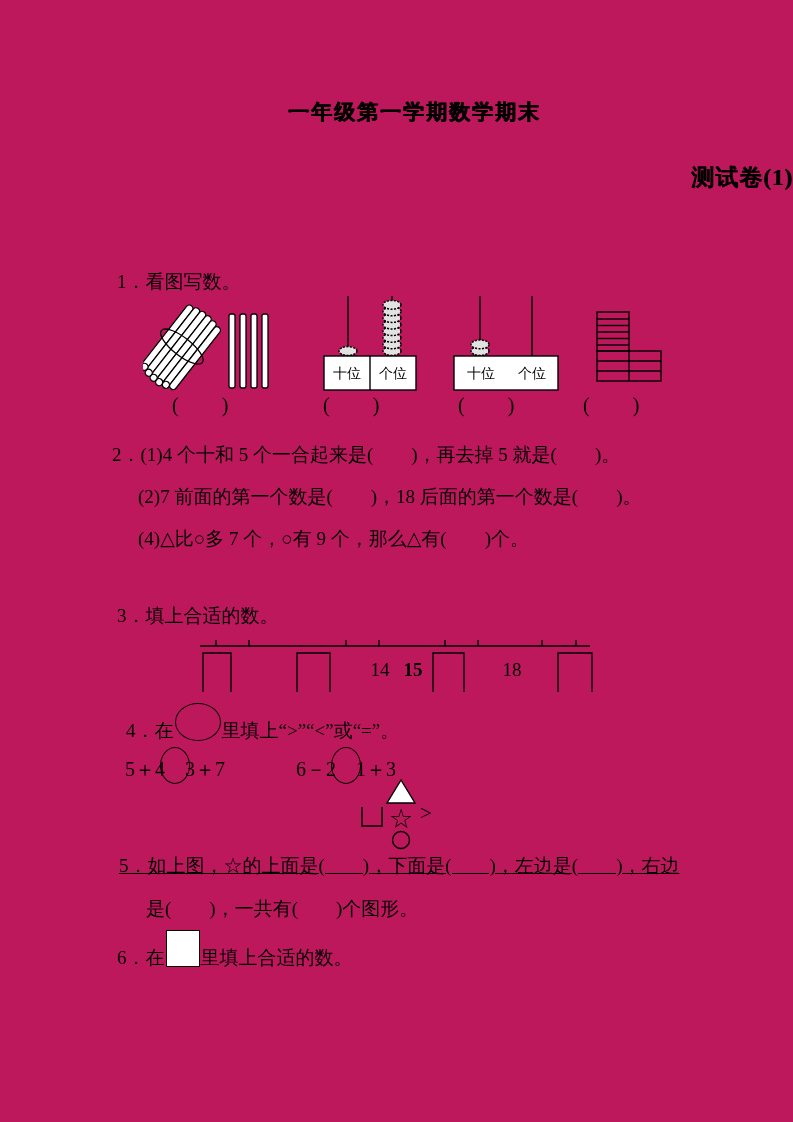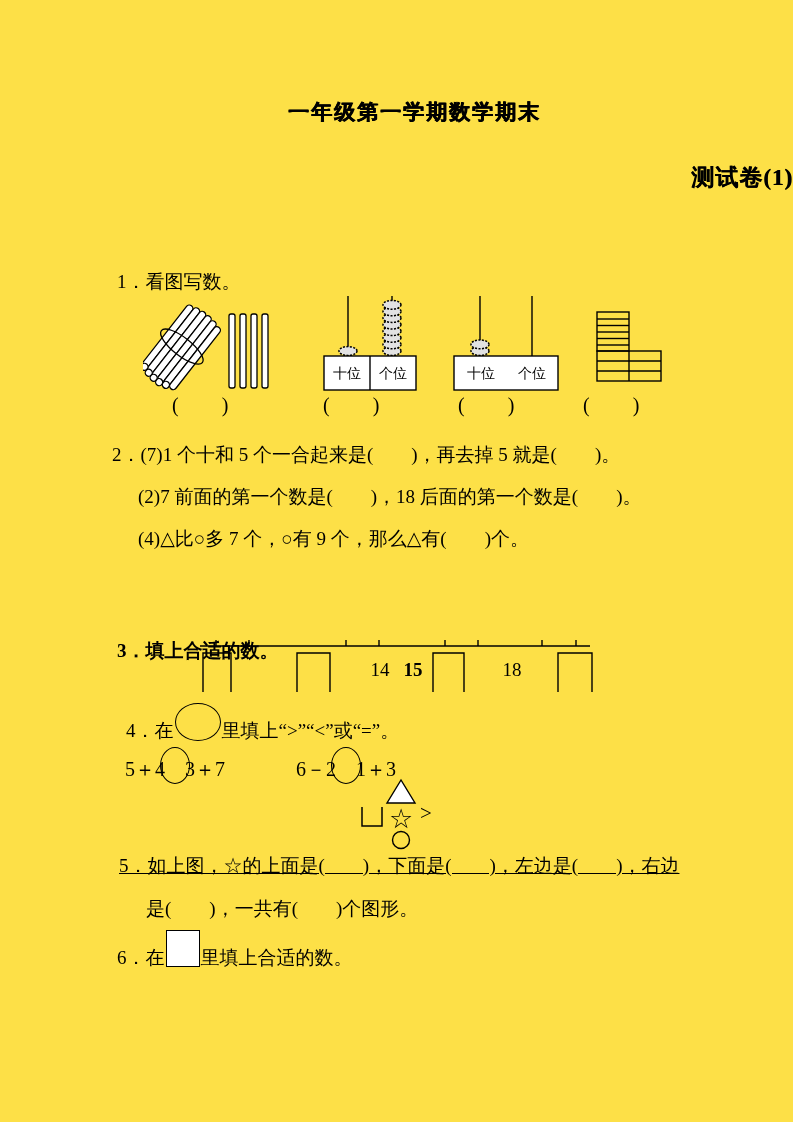--- a/index.html
+++ b/index.html
@@ -1,18 +1,18 @@
 <!DOCTYPE html>
 <html><head>
 <meta charset="utf-8">
 <style>
   * { margin:0; padding:0; box-sizing:border-box; }
   html,body { background:#fff; }
   body { font-family:"Liberation Serif","DejaVu Serif",serif; color:#000; }
-  .page { position:relative; width:793px; height:1122px; background:#fde047; overflow:hidden; }
+  .page { position:relative; width:793px; height:1122px; background:#be185d; overflow:hidden; }
   .abs { position:absolute; }
 
   .title1 { top:98px; left:0; width:793px; text-align:center; padding-left:36px;
             font-size:21px; font-weight:bold; letter-spacing:2px;
             text-shadow:0.7px 0 #000, 0 0.4px #000; }
   .title2 { top:162px; left:0; width:793px; text-align:right; padding-left:64px;
             font-size:23px; font-weight:bold; letter-spacing:1px;
             text-shadow:0.6px 0 #000; }
 
   .sec-head { top:229px; left:117px; font-size:19.5px; }
@@ -22,21 +22,21 @@
   .q1-head { top:269px; left:117px; }
 
   .blank { font-size:19px; letter-spacing:1px; }
   .blank-row { top:392px; left:0; width:793px; height:30px; }
   .blank-row .blank { position:absolute; top:0; font-size:20px; }
 
   .q2 { top:434px; left:112px; width:620px; }
   .q2 p { font-size:19px; line-height:42px; white-space:nowrap; }
   .q2 p.cont { padding-left:26px; }
 
-  .q3-head { top:638px; left:117px;font-weight:bold; }
+  .q3-head { top:603px; left:117px; }
 
   .q4-head { top:703px; left:117px; font-size:19px; white-space:nowrap;margin-left:9px; }
   .cmp-circle-lg { display:inline-block; width:46px; height:38px; border:1.6px solid #000;
                    border-radius:50%; vertical-align:-4px; margin:0 1px; }
   .q4-exprs { top:747px; left:0; width:699px; height:46px; }
   .expr { position:absolute; top:0; font-size:20px; white-space:nowrap; }
   .cmp-circle { display:inline-block; width:30px; height:37px; border:1.5px solid #000;
                 border-radius:50%; vertical-align:-8px; margin:0 -5px; position:relative; z-index:1; }
   .e1 { left:125px; } .e2 { left:296px; } .e3 { left:466px; }
 
@@ -134,21 +134,21 @@
   </svg>
 
   <div class="abs blank-row">
     <span class="blank" style="left:172px;">(　　)</span>
     <span class="blank" style="left:323px;">(　　)</span>
     <span class="blank" style="left:458px;">(　　)</span>
     <span class="blank" style="left:583px;">(　　)</span>
   </div>
 
   <div class="abs q2">
-    <p><span>2．</span><span>(7)1 个十和 5 个一合起来是(　　)，再去掉 5 就是(　　)。</span></p>
+    <p><span>2．</span><span>(1)4 个十和 5 个一合起来是(　　)，再去掉 5 就是(　　)。</span></p>
     <p class="cont">(2)7 前面的第一个数是(　　)，18 后面的第一个数是(　　)。</p>
     <p class="cont">(4)△比○多 7 个，○有 9 个，那么△有(　　)个。</p>
   </div>
 
   <div class="abs q-line q3-head">
     <span>3．</span><span>填上合适的数。</span>
   </div>
 
   <svg class="abs" style="top:630px; left:190px;" width="430" height="62" viewBox="0 0 430 62">
     <g stroke="#000" stroke-width="1.4">

